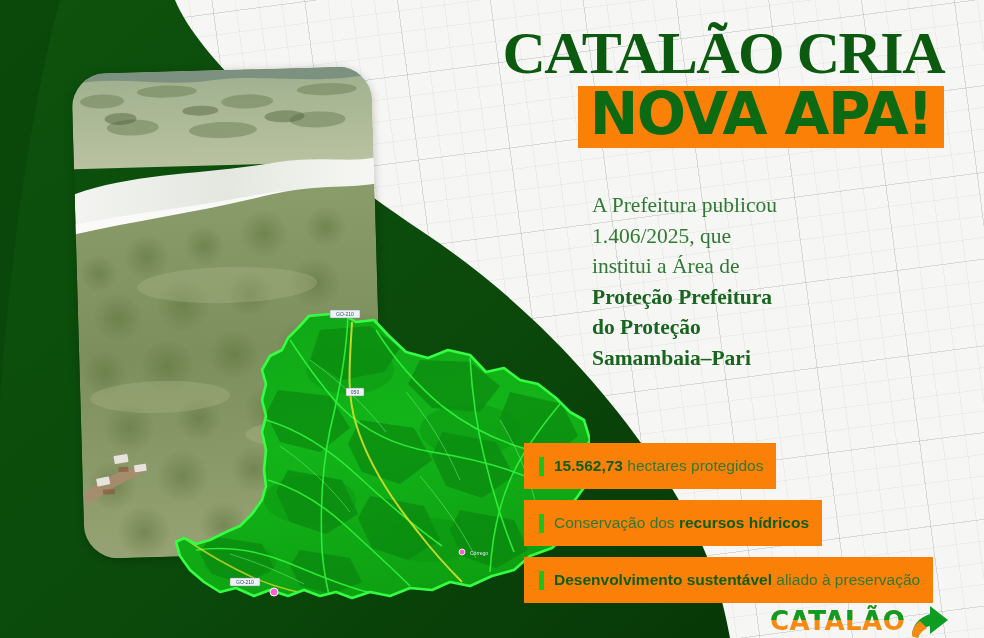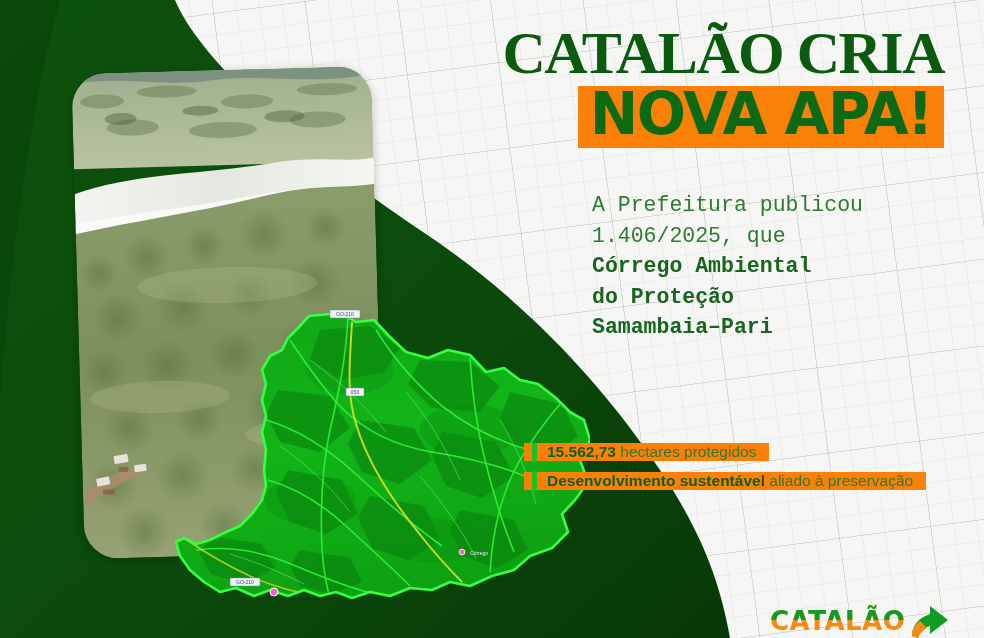--- a/index.html
+++ b/index.html
@@ -66,31 +66,31 @@
     font-size:58px;font-weight:bold;letter-spacing:-1.5px;
     color:#0c6b12;
     font-family:"DejaVu Sans", sans-serif;
     white-space:nowrap;
   }
 
   
   .body-copy{
     position:absolute;left:592px;top:190px;width:330px;
     font-size:21.5px;line-height:1.42;color:#2f7a33;
-    font-family:Liberation Mono, monospace;
+    font-family:Liberation Serif, serif;
   }
   .body-copy .strong{font-weight:bold;color:#18651e;}
 
   
   .bullets{position:absolute;left:524px;top:443px;width:450px;}
   .bullet{
     display:flex;align-items:center;
     background:#fa8008;
-    height:18px;margin-bottom:11px;
-    padding-left:8px;padding-right:13px;
+    height:46px;margin-bottom:11px;
+    padding-left:15px;padding-right:13px;
     width:max-content;max-width:442px;
   }
   .bullet .mark{
     width:5px;height:19px;background:#19c422;flex:0 0 auto;margin-right:10px;
   }
   .bullet .txt{
     font-size:15.5px;color:#2f7a33;white-space:nowrap;
     font-family:"Liberation Sans", sans-serif;
   }
   .bullet .txt b{color:#0f5e16;font-weight:bold;}
@@ -320,32 +320,37 @@
   <div class="headline">
     <span class="l1">CATALÃO CRIA</span>
     <span class="l2-box">
       <span class="l2">NOVA APA!</span>
     </span>
   </div>
 
   <div class="body-copy">
     <div>A Prefeitura publicou</div>
     <div>1.406/2025, que</div>
-    <div class="strong">Córrego Ambiental</div>
+    <div>institui a Área de</div>
+    <div class="strong">Proteção Prefeitura</div>
     <div class="strong">do Proteção</div>
     <div class="strong">Samambaia–Pari</div>
   </div>
 
   <div class="bullets">
     <div class="bullet">
       <span class="mark"></span>
       <span class="txt"><b>15.562,73</b><span> hectares protegidos</span></span>
     </div>
     <div class="bullet">
       <span class="mark"></span>
+      <span class="txt"><span>Conservação dos </span><b>recursos hídricos</b></span>
+    </div>
+    <div class="bullet">
+      <span class="mark"></span>
       <span class="txt"><b>Desenvolvimento sustentável</b><span>  aliado à preservação</span></span>
     </div>
   </div>
 
   <div class="logo">
     <svg viewBox="0 0 215 56">
 
       <text x="8" y="30" font-family="'DejaVu Sans', sans-serif" font-size="26" font-weight="bold" fill="#f68a13" letter-spacing="0.5">CATALÃO</text>
 
       <clipPath id="halfclip">

